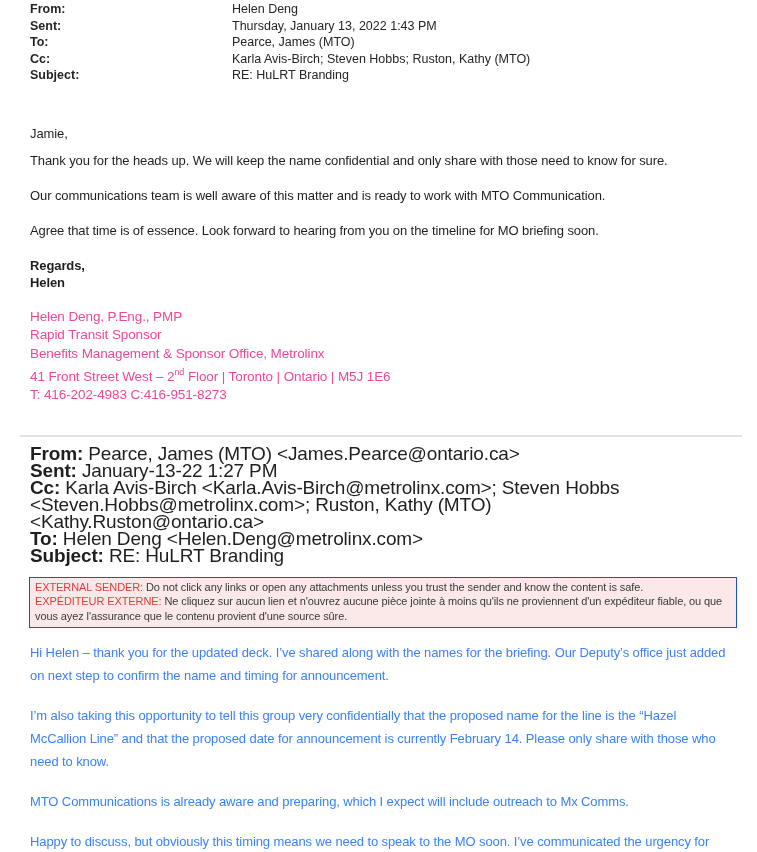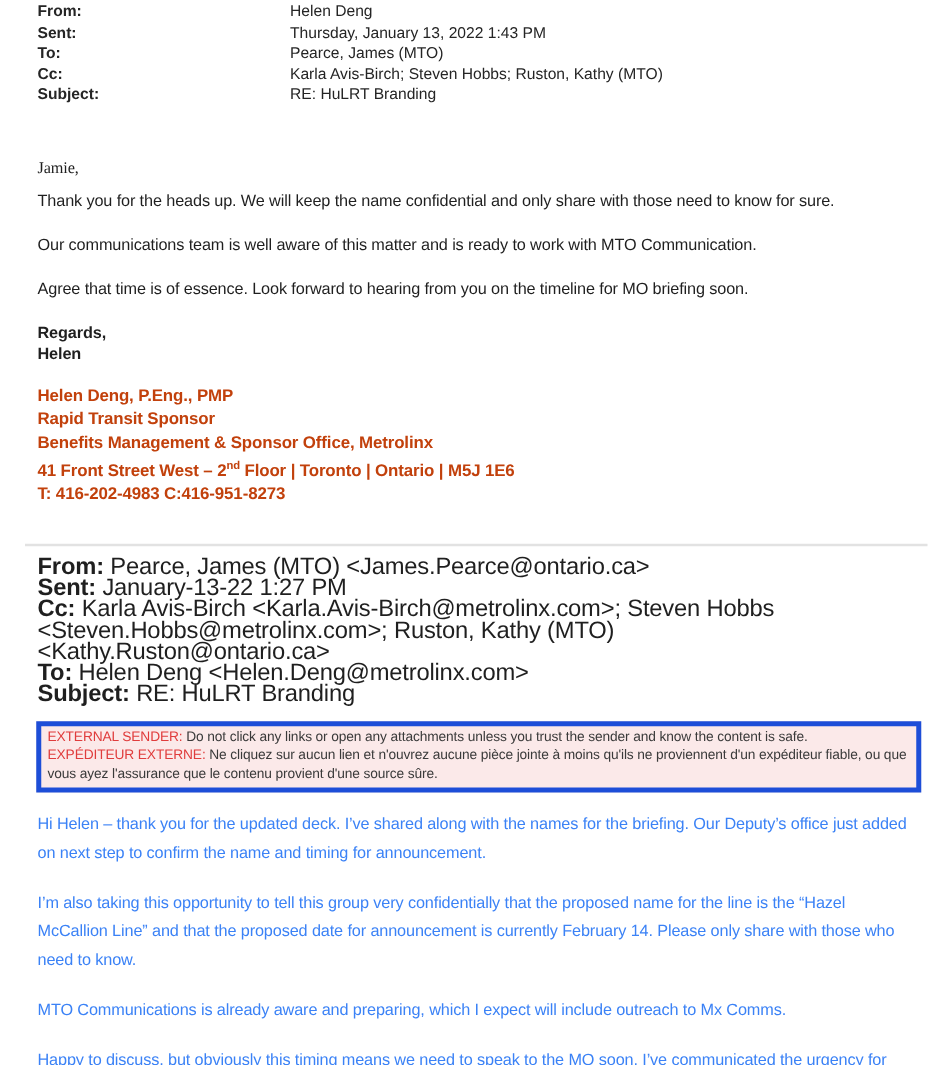--- a/index.html
+++ b/index.html
@@ -15,43 +15,43 @@
     color: #1f1f1f;
   }
 
   
   .hdr1 { font-size: 12.5px; line-height: 16.6px; color: #252525; }
   .hdr1 .hrow { display: flex; }
   .hdr1 .hlabel { flex: none; width: 202px; font-weight: bold; }
 
   
   .body1 { font-size: 13px; letter-spacing: -0.1px; line-height: 17px; color: #1f1f1f; }
-  .body1 .greeting { margin: 41px 0 10px 0; font-family: Liberation Serif, serif; }
+  .body1 .greeting { margin: 41px 0 10px 0; }
   .body1 p { margin: 0 0 18px 0; }
   .body1 .closing { margin: 0; font-weight: bold; }
 
   
-  .sig { margin-top: 17px; font-weight: bold; font-size: 13.5px; line-height: 18.5px; letter-spacing: -0.1px; color: #c2410c; }
+  .sig { margin-top: 17px; font-weight: normal; font-size: 13.5px; line-height: 18.5px; letter-spacing: -0.1px; color: #ec4899; }
   .sig sup { font-size: 9px; }
 
   
   .divider { border: none; border-top: 2px solid #e2e2e2; margin: 30px -12px 8px -10px; }
 
   
   .hdr2 { font-size: 19px; letter-spacing: -0.15px; line-height: 17px; color: #1f1f1f; }
   .hdr2 .b { font-weight: bold; }
 
   
   .warning {
     margin-top: 13px;
     margin-left: -1px;
     width: 708px;
     box-sizing: border-box;
     background: #fbe9e9;
-    border: 4px solid #1d4ed8;
+    border: 1px solid #1d4ed8;
     padding: 2px 5px 4px 5px;
     font-size: 11px;
     line-height: 14.3px;
     letter-spacing: -0.1px;
     color: #3a3a3a;
   }
   .warning .red { color: #e03c3c; }
 
   
   .body2 { margin-top: 13px; font-size: 13px; letter-spacing: -0.1px; line-height: 23px; color: #3b82f6; }

